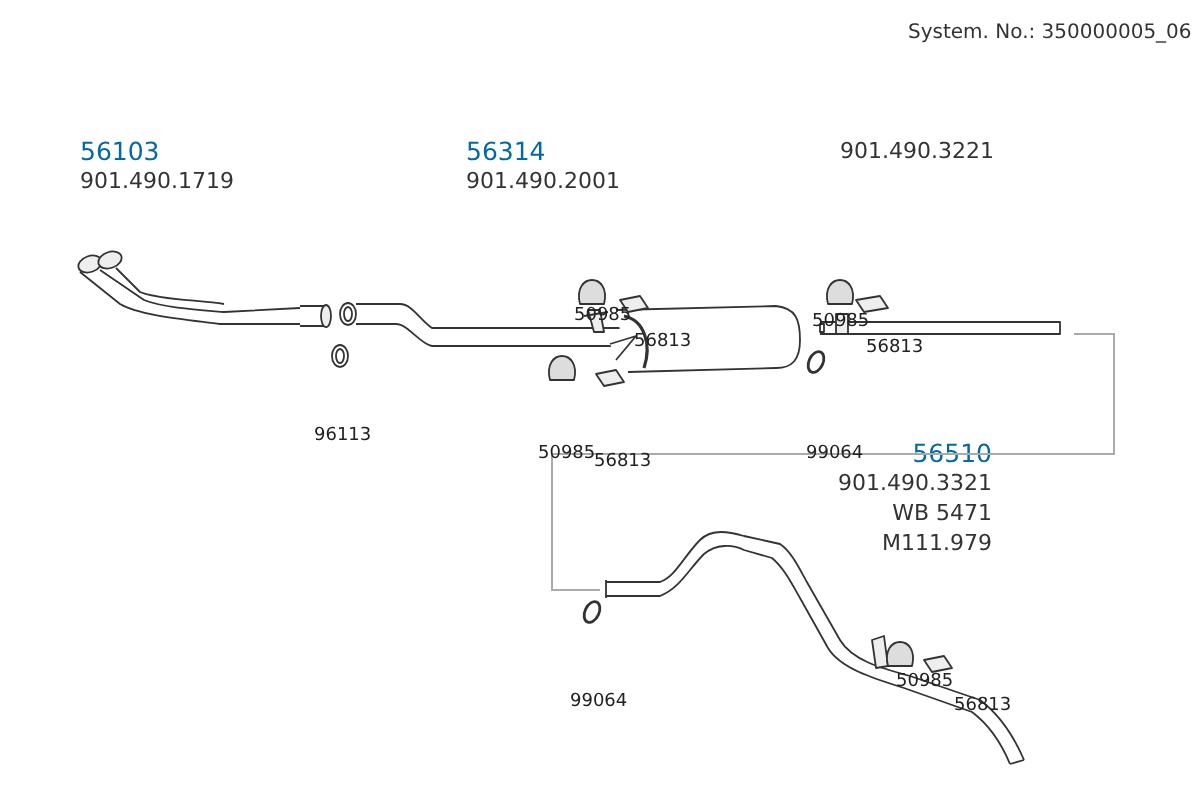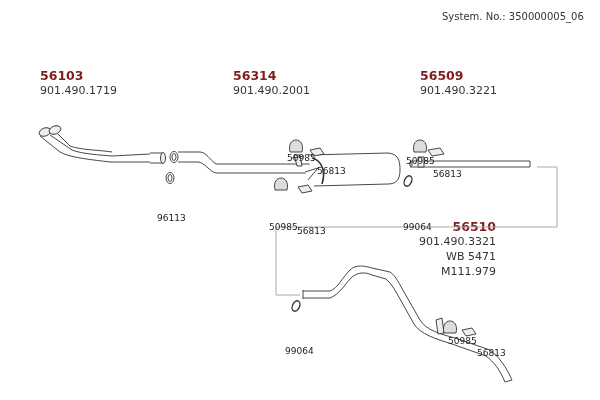--- a/index.html
+++ b/index.html
@@ -1,39 +1,38 @@
 <!DOCTYPE html>
 <html><head>
   <meta charset="utf-8">
   <style>
     html, body { margin: 0; padding: 0; background: #ffffff; }
     body { width: 600px; height: 400px; position: relative; overflow: hidden;
            font-family: "DejaVu Sans", sans-serif; color: #222; }
-    .sysno { position: absolute; top: 11px; left: 442px; font-size: 10px; color: #333; }
+    .sysno { position: absolute; top: 11px; left: 454px; font-size: 10px; color: #333; }
     .group { position: absolute; }
-    .group .pn { font-weight: bold; font-size: 12.5px; color: #7f1d1d; line-height: 15px; }
+    .group .pn { font-weight: normal; font-size: 12.5px; color: #0369a1; line-height: 15px; }
     .group .line { font-size: 11px; color: #333; line-height: 15px; }
     .lbl { position: absolute; font-size: 9px; color: #222; white-space: nowrap; margin-top: 29px; }
     svg.diagram { position: absolute; left: 0; top: 0; }
   </style>
 </head>
 <body>
 
 <div class="sysno">System. No.: 350000005_06</div>
 
 <div class="group" style="left:40px; top:68px;">
   <div class="pn">56103</div>
   <div class="line">901.490.1719</div>
 </div>
 <div class="group" style="left:233px; top:68px;">
   <div class="pn">56314</div>
   <div class="line">901.490.2001</div>
 </div>
 <div class="group" style="left:420px; top:68px;">
-  <div class="pn">56509</div>
   <div class="line">901.490.3221</div>
 </div>
 <div class="group" style="left:419px; top:219px;text-align:right;">
   <div class="pn">56510</div>
   <div class="line">901.490.3321</div>
   <div class="line">WB 5471</div>
   <div class="line">M111.979</div>
 </div>
 
 <svg class="diagram" width="600" height="400" viewBox="0 0 600 400">

